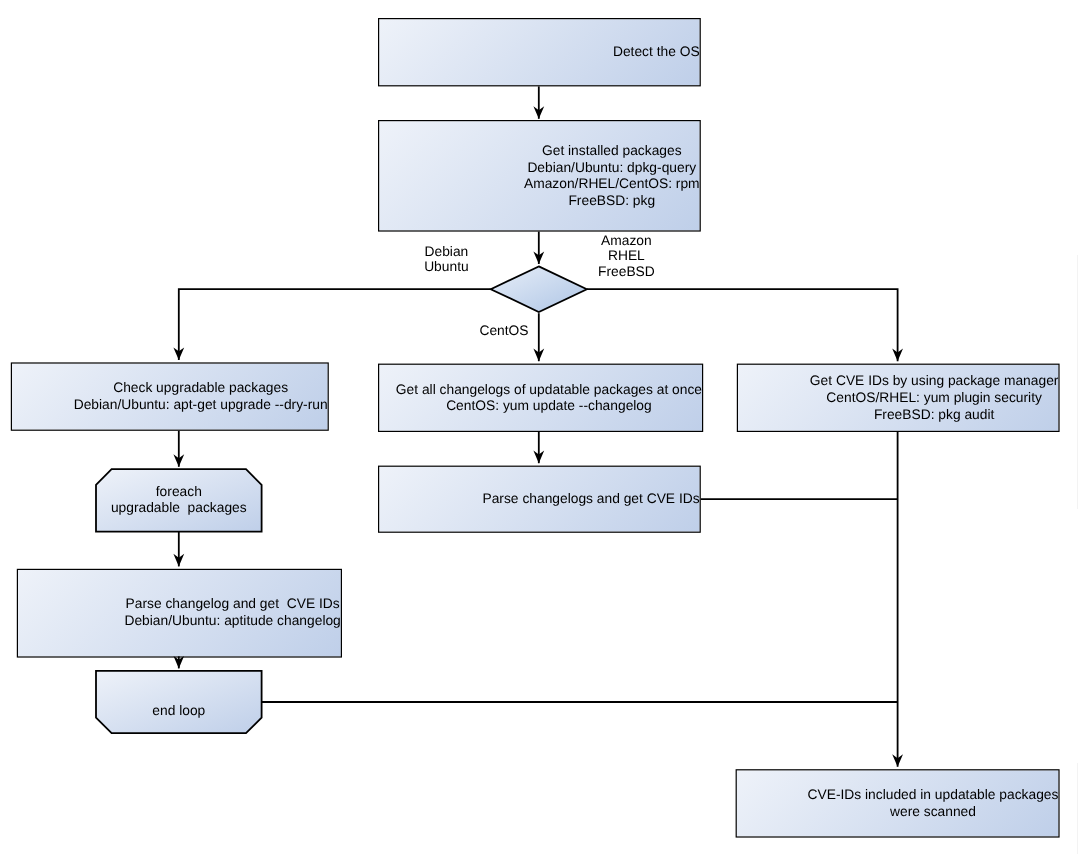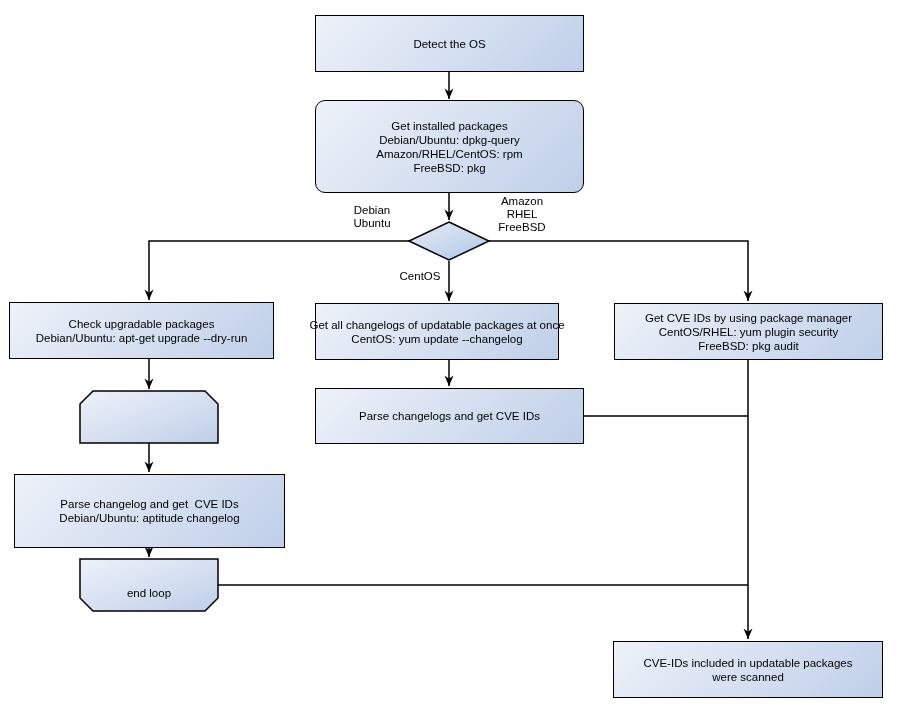--- a/index.html
+++ b/index.html
@@ -19,21 +19,21 @@
     font-family:"Liberation Sans","DejaVu Sans",sans-serif;
     color:var(--text-color);
     overflow:hidden;
   }
   svg.wires{position:absolute;left:0;top:0;z-index:1;}
   .node{
     position:absolute;z-index:2;
     box-sizing:border-box;
     border:1.5px solid var(--line-color);
     background:linear-gradient(135deg,var(--node-fill-light) 0%,var(--node-fill-dark) 100%);
-    display:flex;align-items:center;justify-content:center;
+    display:flex;align-items:center;justify-content:flex-end;
   }
   .shape-label{
     position:absolute;z-index:3;
     display:flex;align-items:center;justify-content:center;
   }
   .node-label{
     white-space:pre;
     text-align:center;
     font-size:11.5px;
     line-height:14px;
@@ -91,33 +91,33 @@
     <polygon class="shape" fill="url(#gradDia)" points="449,222 489,241 449,260 409,241"></polygon>
 
     <polygon class="shape" fill="url(#gradNode)" points="80,404 93,391 205,391 218,404 218,443 80,443"></polygon>
     <polygon class="shape" fill="url(#gradNode)" points="80,559 218,559 218,598 205,611 93,611 80,598"></polygon>
   </svg>
 
   <div class="node" style="left:315px;top:15px;width:269px;height:57px;">
     <div class="node-label">Detect the OS</div>
   </div>
 
-  <div class="node" style="left:315px;top:100px;width:269px;height:93px;border-radius:10px;">
+  <div class="node" style="left:315px;top:100px;width:269px;height:93px;">
     <div class="node-label">Get installed packages
 Debian/Ubuntu: dpkg-query
 Amazon/RHEL/CentOS: rpm
 FreeBSD: pkg</div>
   </div>
 
   <div class="node" style="left:9px;top:302px;width:265px;height:57px;">
     <div class="node-label">Check upgradable packages
 Debian/Ubuntu: apt-get upgrade --dry-run</div>
   </div>
 
-  <div class="node" style="left:315px;top:303px;width:244px;height:57px;">
+  <div class="node" style="left:315px;top:303px;width:271px;height:57px;">
     <div class="node-label">Get all changelogs of updatable packages at once
 CentOS: yum update --changelog</div>
   </div>
 
   <div class="node" style="left:614px;top:303px;width:269px;height:57px;">
     <div class="node-label">Get CVE IDs by using package manager
 CentOS/RHEL: yum plugin security
 FreeBSD: pkg audit</div>
   </div>
 
@@ -128,20 +128,24 @@
   <div class="node" style="left:14px;top:474px;width:271px;height:74px;">
     <div class="node-label">Parse changelog and get  CVE IDs
 Debian/Ubuntu: aptitude changelog</div>
   </div>
 
   <div class="node" style="left:613px;top:641px;width:270px;height:57px;">
     <div class="node-label">CVE-IDs included in updatable packages
 were scanned</div>
   </div>
 
+  <div class="shape-label" style="left:80px;top:391px;width:138px;height:52px;">
+    <div class="node-label">foreach
+upgradable  packages</div>
+  </div>
 
   <div class="shape-label" style="left:80px;top:567px;width:138px;height:52px;">
     <div class="node-label">end loop</div>
   </div>
 
   <div class="edge-label" style="left:338px;top:204px;width:68px;">Debian
 Ubuntu</div>
   <div class="edge-label" style="left:488px;top:195px;width:68px;">Amazon
 RHEL
 FreeBSD</div>

